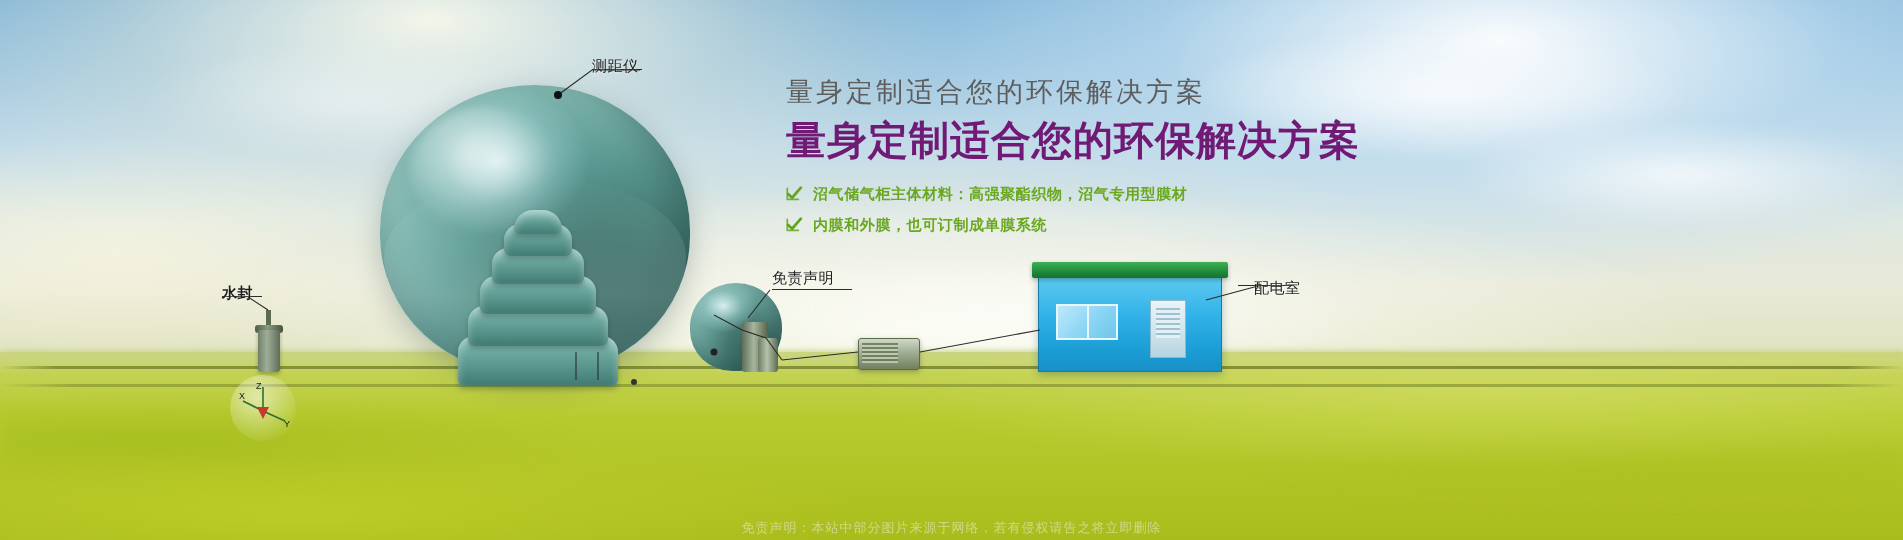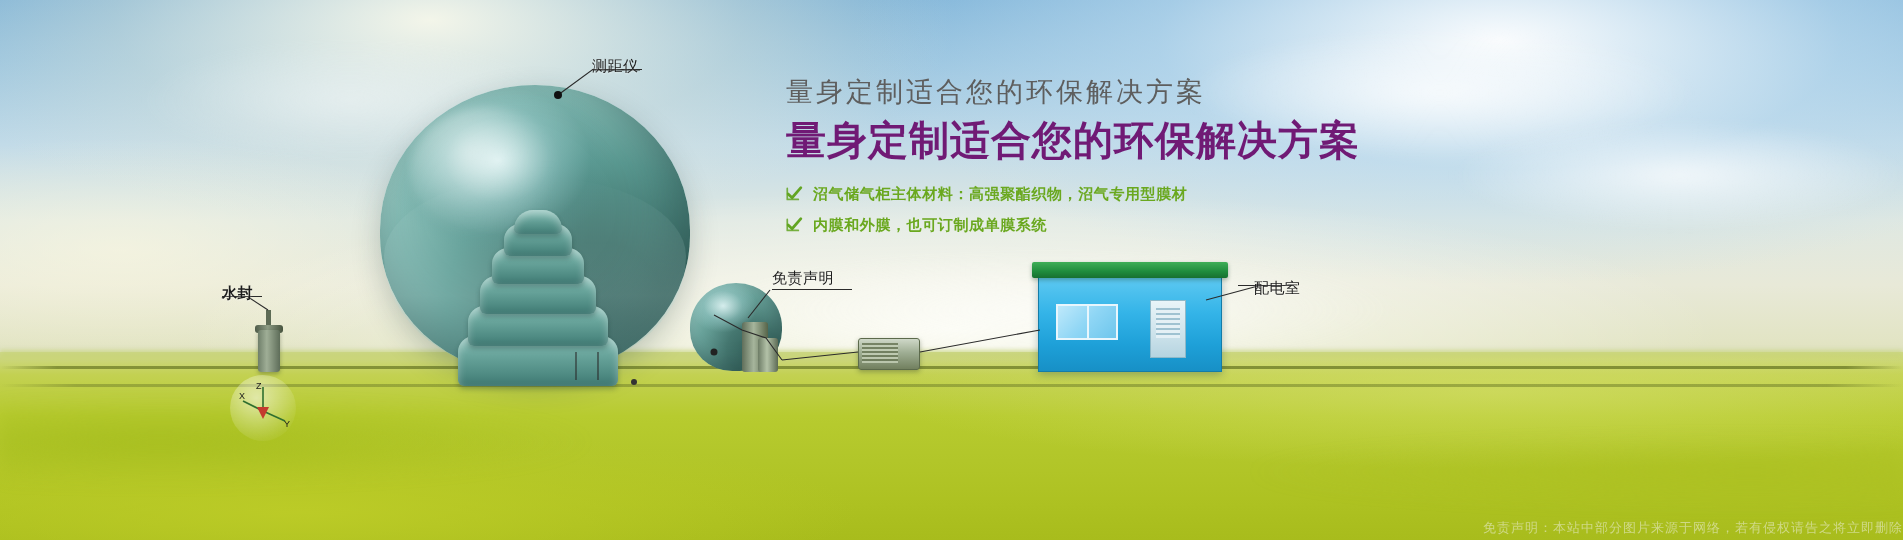--- a/index.html
+++ b/index.html
@@ -196,21 +196,21 @@
     display:flex; align-items:center; gap:10px; margin-bottom:14px;
   }
   .chk { width:17px; height:17px; flex:0 0 17px; display:block; }
   .bullet-text {
     font-size:15px; color:#6aa81f; letter-spacing:.6px; white-space:nowrap;
     line-height:1;
     font-weight:bold;
   }
   
   .disclaimer {
-    position:absolute; left:0; top:519px; width:1903px; text-align:right;
+    position:absolute; left:0; top:519px; width:1903px; text-align:center;
     font-size:13px; color:#cfd986; letter-spacing:1px; white-space:nowrap;
   }
 </style>
 </head>
 <body>
 
 <div id="banner">
 
   <div class="sky"></div>
   <div class="sky-haze"></div>

